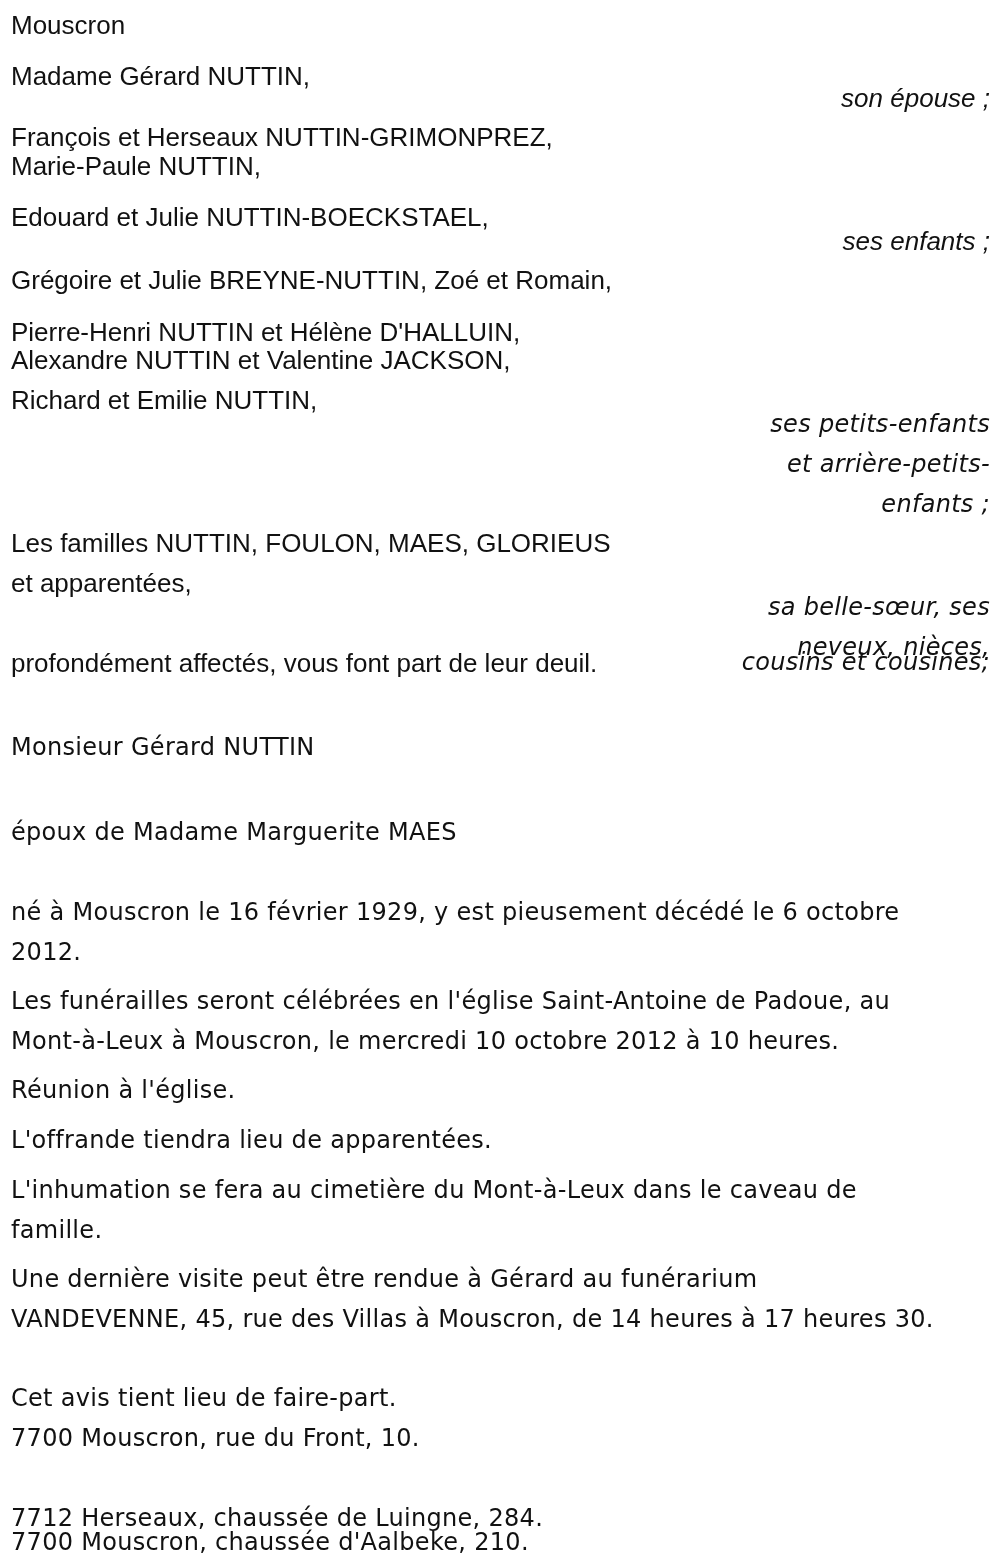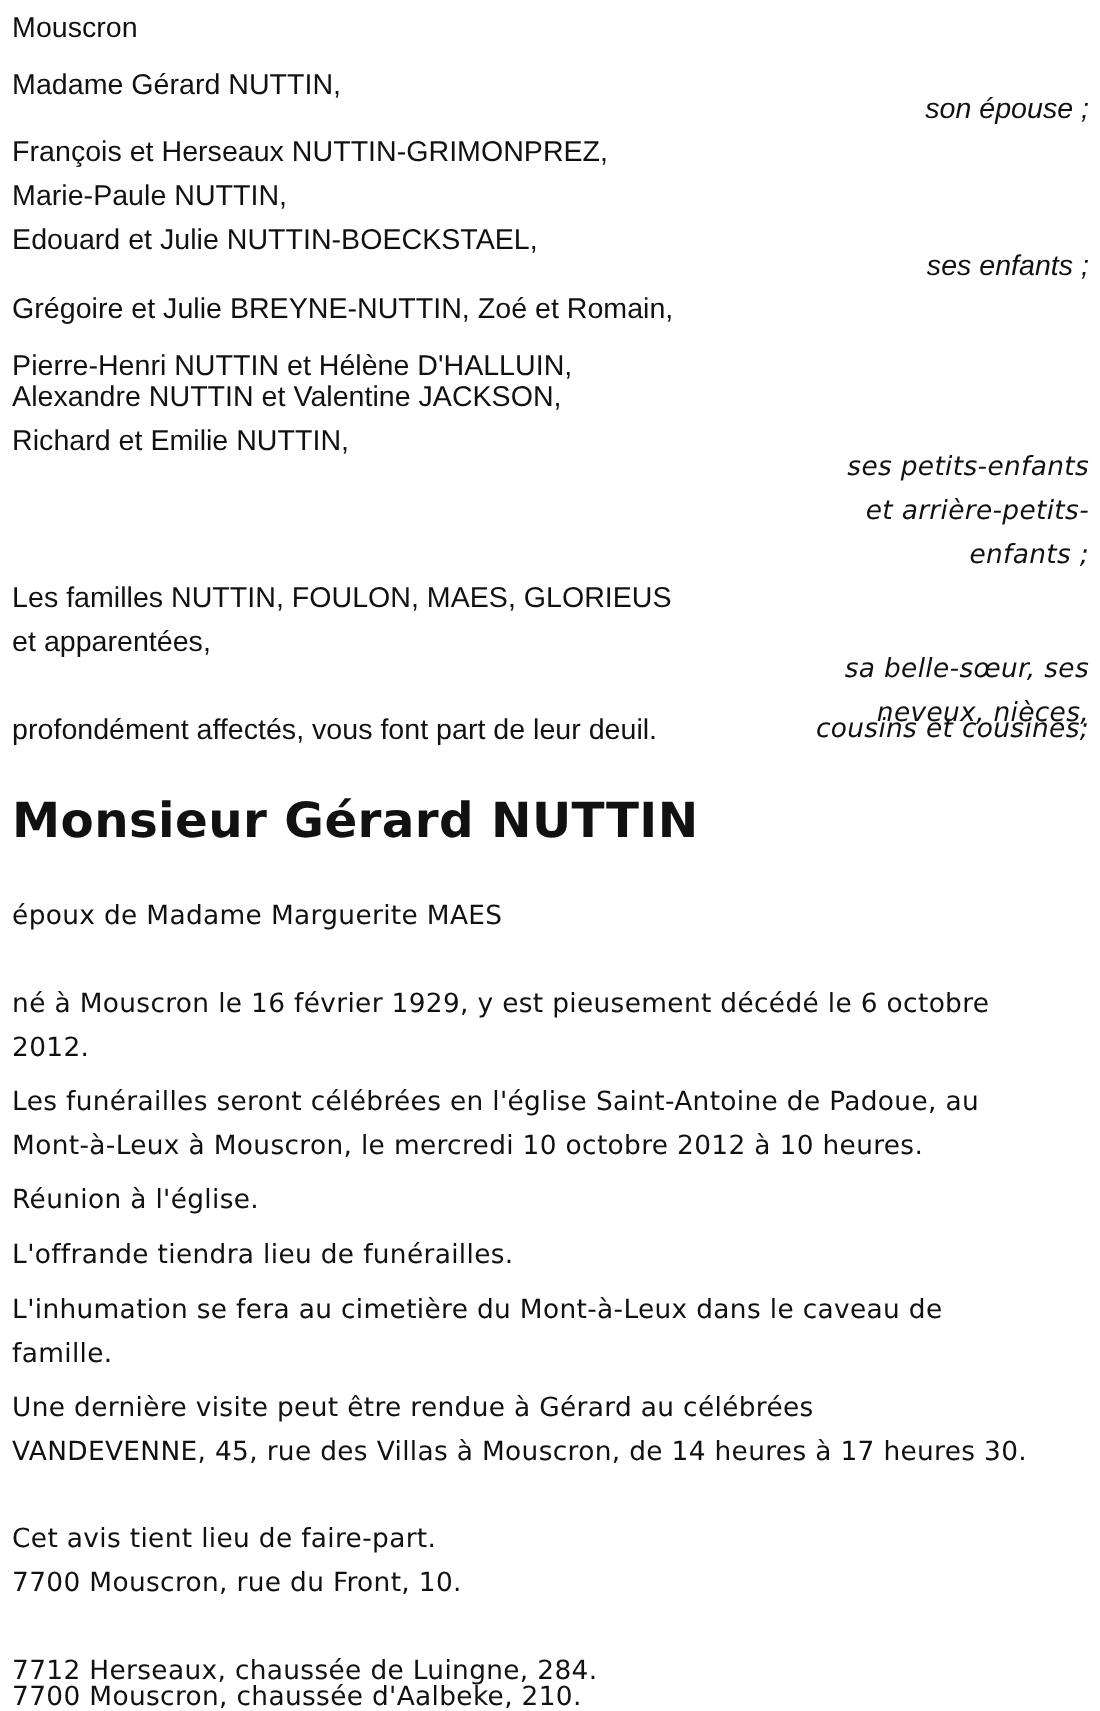--- a/index.html
+++ b/index.html
@@ -5,33 +5,33 @@
     html, body { margin: 0; padding: 0; background: #ffffff; }
     body {
       width: 1000px; height: 1555px; overflow: hidden; position: relative;
       font-family: "DejaVu Sans", sans-serif; color: #111111;
       font-size: 24px; letter-spacing: 0.3px;
     }
     .abs { position: absolute; white-space: nowrap; }
     .l { left: 11px; line-height: 40px; }
     .r { right: 10px; text-align: center; font-style: italic; line-height: 40px; }
     .cond { font-family: "Liberation Sans", sans-serif; font-size: 26px; letter-spacing: 0; }
-    .title { left: 11px; top: 722px; font-size: 44px; font-weight: bold; line-height: 50px; }
+    .title { left: 11px; top: 722px; font-size: 24px; font-weight: normal; line-height: 50px; }
   </style>
 </head>
 <body>
 
 <div>
   <div class="abs l cond" style="top:5px">Mouscron</div>
 
   <div class="abs l cond" style="top:56px">Madame Gérard NUTTIN,</div>
   <div class="abs r cond" style="top:78px">son épouse ;</div>
 
   <div class="abs l cond" style="top:117px">François et Herseaux NUTTIN-GRIMONPREZ,</div>
-  <div class="abs l cond" style="top:157px">Marie-Paule NUTTIN,</div>
+  <div class="abs l cond" style="top:146px">Marie-Paule NUTTIN,</div>
   <div class="abs l cond" style="top:197px">Edouard et Julie NUTTIN-BOECKSTAEL,</div>
   <div class="abs r cond" style="top:221px">ses enfants ;</div>
 
   <div class="abs l cond" style="top:260px">Grégoire et Julie BREYNE-NUTTIN, Zoé et Romain,</div>
   <div class="abs l cond" style="top:312px">Pierre-Henri NUTTIN et Hélène D'HALLUIN,</div>
   <div class="abs l cond" style="top:340px">Alexandre NUTTIN et Valentine JACKSON,</div>
   <div class="abs l cond" style="top:380px">Richard et Emilie NUTTIN,</div>
   <div class="abs r" style="top:404px">ses petits-enfants</div>
   <div class="abs r" style="top:444px">et arrière-petits-</div>
   <div class="abs r" style="top:484px">enfants ;</div>
@@ -46,23 +46,23 @@
 
   <div class="abs title">Monsieur Gérard NUTTIN</div>
 
   <div class="abs l" style="top:812px">époux de Madame Marguerite MAES</div>
 
   <div class="abs l" style="top:892px">né à Mouscron le 16 février 1929, y est pieusement décédé le 6 octobre</div>
   <div class="abs l" style="top:932px">2012.</div>
   <div class="abs l" style="top:981px">Les funérailles seront célébrées en l'église Saint-Antoine de Padoue, au</div>
   <div class="abs l" style="top:1021px">Mont-à-Leux à Mouscron, le mercredi 10 octobre 2012 à 10 heures.</div>
   <div class="abs l" style="top:1070px">Réunion à l'église.</div>
-  <div class="abs l" style="top:1120px">L'offrande tiendra lieu de funérailles.</div>
+  <div class="abs l" style="top:1120px">L'offrande tiendra lieu de apparentées.</div>
   <div class="abs l" style="top:1170px">L'inhumation se fera au cimetière du Mont-à-Leux dans le caveau de</div>
   <div class="abs l" style="top:1210px">famille.</div>
-  <div class="abs l" style="top:1259px">Une dernière visite peut être rendue à Gérard au célébrées</div>
+  <div class="abs l" style="top:1259px">Une dernière visite peut être rendue à Gérard au funérarium</div>
   <div class="abs l" style="top:1299px">VANDEVENNE, 45, rue des Villas à Mouscron, de 14 heures à 17 heures 30.</div>
 
   <div class="abs l" style="top:1378px">Cet avis tient lieu de faire-part.</div>
   <div class="abs l" style="top:1418px">7700 Mouscron, rue du Front, 10.</div>
   <div class="abs l" style="top:1522px">7700 Mouscron, chaussée d'Aalbeke, 210.</div>
   <div class="abs l" style="top:1498px">7712 Herseaux, chaussée de Luingne, 284.</div>
 </div>
 
 </body></html>

